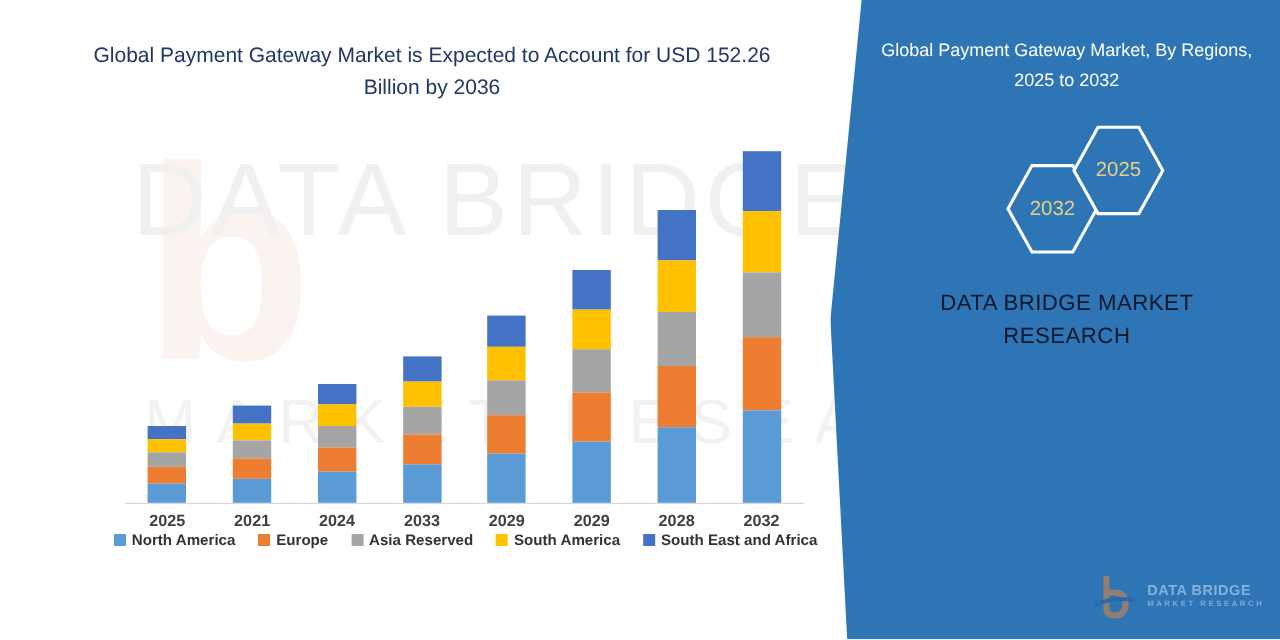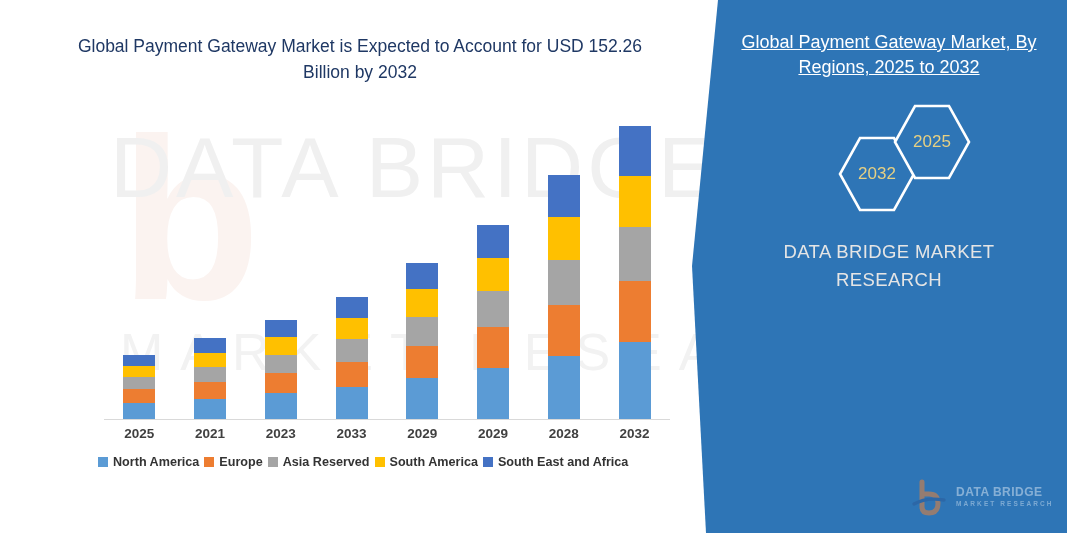--- a/index.html
+++ b/index.html
@@ -108,26 +108,26 @@
     width: 70px;
     text-align: center;
     font-size: 13.5px;
     font-weight: 700;
     color: #404040;
   }
 
   
   .legend {
     position: absolute;
-    left: 98px; top: 455px;
+    left: 98px; top: 443px;
     width: 580px;
     display: flex;
-    justify-content: flex-start;
-    align-items: center;
-    gap: 5px;
+    justify-content: center;
+    align-items: center;
+    gap: 19px;
     flex-wrap: nowrap;
   }
   .legend-item {
     display: flex;
     align-items: center;
     gap: 5px;
     white-space: nowrap;
   }
   .legend-swatch {
     width: 10px; height: 10px;
@@ -161,24 +161,23 @@
     z-index: 2;
     -webkit-clip-path: polygon(32px 0, 381px 0, 381px 533px, 20px 533px, 6px 266px);
     clip-path: polygon(32px 0, 381px 0, 381px 533px, 20px 533px, 6px 266px);
   }
   .right-title {
     position: absolute;
     left: 48px; top: 30px;
     width: 310px;
     text-align: center;
     color: #ffffff;
-    font-size: 18px;
+    font-size: 15px;
     line-height: 25px;
     font-weight: 400;
-    text-decoration: underline;
   }
 
   
   .hex-wrap {
     position: absolute;
     left: 110px; top: 100px;
     width: 270px; height: 115px;
   }
   .hex {
     position: absolute;
@@ -197,21 +196,21 @@
     font-weight: 400;
   }
   .hex-2025 { left: 95px; top: 2px; }
   .hex-2032 { left: 40px; top: 34px; }
 
   .brand {
     position: absolute;
     left: 48px; top: 238px;
     width: 310px;
     text-align: center;
-    color: #e5e5e5;
+    color: #0f172a;
     font-size: 18.5px;
     line-height: 28px;
     font-weight: 400;
     letter-spacing: 0.4px;
   }
 
   
   .corner-logo {
     position: absolute;
     left: 224px; top: 474px;
@@ -236,21 +235,21 @@
 <div id="infographic">
 
   <div class="watermark">
     <div class="wm-b">b</div>
     <div class="wm-line1">DATA BRIDGE</div>
     <div class="wm-line2">MARKET RESEARCH</div>
   </div>
 
   <div class="left-panel">
 
-    <div class="chart-title">Global Payment Gateway Market is Expected to Account for USD 152.26 Billion by 2032</div>
+    <div class="chart-title">Global Payment Gateway Market is Expected to Account for USD 152.26 Billion by 2036</div>
 
     <div class="axis-line"></div>
 
     <div class="bars" id="bars">
         <div class="bar-col">
           <div class="bar">
             <span class="seg" style="background: rgb(91, 155, 213); height: 16.33px;"></span>
             <span class="seg" style="background: rgb(237, 125, 49); height: 13.27px;"></span>
             <span class="seg" style="background: rgb(165, 165, 165); height: 12.25px;"></span>
             <span class="seg" style="background: rgb(255, 192, 0); height: 11.23px;"></span>
@@ -318,21 +317,21 @@
             <span class="seg" style="background: rgb(165, 165, 165); height: 54.11px;"></span>
             <span class="seg" style="background: rgb(255, 192, 0); height: 51.05px;"></span>
             <span class="seg" style="background: rgb(68, 114, 196); height: 50.02px;"></span>
           </div>
         </div>
       </div>
 
     <div class="xlabels" id="xlabels">
         <div class="xlabel">2025</div>
         <div class="xlabel">2021</div>
-        <div class="xlabel">2023</div>
+        <div class="xlabel">2024</div>
         <div class="xlabel">2033</div>
         <div class="xlabel">2029</div>
         <div class="xlabel">2029</div>
         <div class="xlabel">2028</div>
         <div class="xlabel">2032</div>
       </div>
 
     <div class="legend" id="legend">
         <div class="legend-item">
           <span class="legend-swatch" style="background: rgb(91, 155, 213);"></span>

